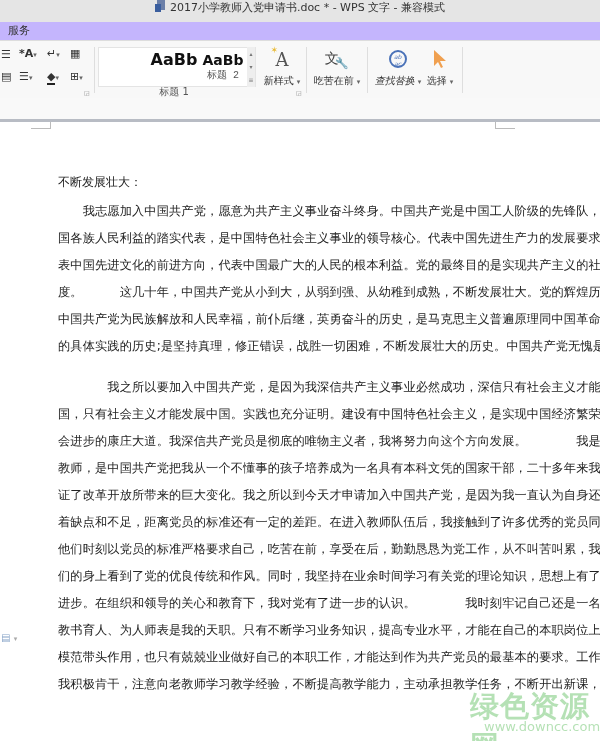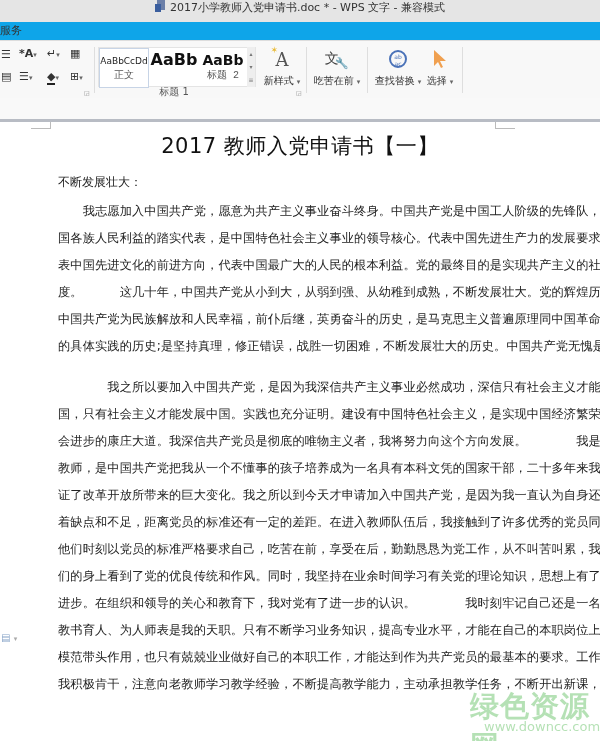--- a/index.html
+++ b/index.html
@@ -1,21 +1,21 @@
 <!DOCTYPE html>
 <html><head>
 <meta charset="utf-8">
 <style>
   * { box-sizing: border-box; margin: 0; padding: 0; }
   html, body { width: 600px; height: 741px; overflow: hidden; background: #ffffff; font-family: "DejaVu Sans", sans-serif; }
   .titlebar { position: absolute; left: 0; top: 0; width: 600px; height: 22px; background: #e5e5e5; font-size: 11px; color: #333; display: flex; align-items: flex-start; justify-content: center; }
   .titlebar .doc-icon { width: 10px; height: 12px; margin-right: 5px; position: relative; }
   .titlebar .doc-icon .pg { position: absolute; left: 2px; top: 0; width: 8px; height: 10px; background: #6b7fa8; }
   .titlebar .doc-icon .w { position: absolute; left: 0; top: 4px; width: 6px; height: 8px; background: #3a5e9e; }
-  .menubar { position: absolute; left: 0; top: 22px; width: 600px; height: 18px; background: #0ea5e9; font-size: 11px; color: #333; padding-left: 0px; line-height: 18px; }
+  .menubar { position: absolute; left: 0; top: 22px; width: 600px; height: 18px; background: #c4b5fd; font-size: 11px; color: #333; padding-left: 8px; line-height: 18px; }
   .ribbon { position: absolute; left: 0; top: 40px; width: 600px; height: 58px; background: #f8f8f8; border-top: 1px solid #ddd; }
   .rb-sep { position: absolute; top: 6px; width: 1px; height: 46px; background: #dedede; }
   .small-ico { position: absolute; font-size: 11px; color: #333; }
   .caret { font-size: 7px; color: #666; }
   .styles-box { position: absolute; left: 98px; top: 6px; width: 158px; height: 40px; background: #fff; border: 1px solid #e4e4e4; }
   .style-item { position: absolute; top: 0; height: 40px; text-align: center; }
   .style-item.sel { border: 1px solid #c7d4e6; background: #fff; }
   .style-item .prev { display: block; white-space: nowrap; overflow: hidden; }
   .style-item .lbl { display: block; font-size: 10px; color: #555; margin-top: 2px; }
   .styles-scroll { position: absolute; left: 248px; top: 6px; width: 8px; height: 40px; background: #eee; font-size: 6px; color: #777; text-align: center; line-height: 13px; }
@@ -62,24 +62,20 @@
   <span class="small-ico" style="left:47px;top:6px;">↵<span class="caret">▾</span></span>
   <span class="small-ico" style="left:47px;top:29px;">
     <span style="border-bottom:2px solid #222;">◆</span><span class="caret">▾</span>
   </span>
   <span class="small-ico" style="left:70px;top:6px;">▦</span>
   <span class="small-ico" style="left:70px;top:29px;">⊞<span class="caret">▾</span></span>
   <span class="dialog-launcher" style="left:84px;top:48px;">◲</span>
   <div class="rb-sep" style="left:94px;"></div>
 
   <div class="styles-box">
-    <div class="style-item sel" style="left:0;width:50px;">
-      <span class="prev" style="font-size:9px;color:#222;margin-top:7px;">AaBbCcDd</span>
-      <span class="lbl">正文</span>
-    </div>
     <div class="style-item" style="left:50px;width:50px;">
       <span class="prev" style="font-size:16px;font-weight:bold;color:#111;margin-top:2px;">AaBb</span>
       <span class="lbl" style="margin-top:16px;">标题 1</span>
     </div>
     <div class="style-item" style="left:100px;width:48px;">
       <span class="prev" style="font-size:14px;font-weight:bold;color:#111;margin-top:4px;">AaBb</span>
       <span class="lbl" style="margin-top:0;font-family:Liberation Mono, monospace;">标题 2</span>
     </div>
     <div class="styles-scroll" style="left:148px;top:-1px;">▴<br>▾<br>≡</div>
   </div>
@@ -95,21 +91,21 @@
 
   <div class="big-btn" style="left:312px;width:50px;">
     <div class="ico">
       <span style="font-size:14px;color:#444;">文</span>
         <span style="font-size:11px;color:#4a72b8;margin-left:-3px;margin-top:8px;">🔧</span>
     </div>
     <div class="lbl"><span>吃苦在前</span> <span class="caret">▾</span></div>
   </div>
   <div class="rb-sep" style="left:367px;"></div>
 
-  <div class="big-btn" style="left:374px;width:48px;">
+  <div class="big-btn" style="left:374px;width:48px;font-style:italic;">
     <div class="ico">
       <span style="display:inline-block;width:18px;height:18px;border:2px solid #4a72b8;border-radius:50%;font-size:6px;line-height:7px;color:#4a72b8;text-align:center;padding-top:1px;">ab<br>ac</span>
     </div>
     <div class="lbl"><span>查找替换</span> <span class="caret">▾</span></div>
   </div>
 
   <div class="big-btn" style="left:424px;width:32px;">
     <div class="ico">
       <svg width="14" height="20" viewBox="0 0 14 20">
           <path d="M1 1 L1 17 L5 13 L8 19 L10 18 L7 12 L13 12 Z" fill="#f0a050"></path>
@@ -121,21 +117,20 @@
 </div>
 
 <div class="ruler">
   <div class="line"></div>
 </div>
 
 <div class="page">
   <div class="corner left"></div>
   <div class="corner right"></div>
 
-  <div class="doc-title">2017 教师入党申请书【一】</div>
   <div class="salutation">不断发展壮大：</div>
 
   <div class="para-lines">
     <div class="pline">　　我志愿加入中国共产党，愿意为共产主义事业奋斗终身。中国共产党是中国工人阶级的先锋队，是中</div>
     <div class="pline">国各族人民利益的踏实代表，是中国特色社会主义事业的领导核心。代表中国先进生产力的发展要求，代</div>
     <div class="pline">表中国先进文化的前进方向，代表中国最广大的人民的根本利益。党的最终目的是实现共产主义的社会制</div>
     <div class="pline">度。　　　这几十年，中国共产党从小到大，从弱到强、从幼稚到成熟，不断发展壮大。党的辉煌历史，是</div>
     <div class="pline">中国共产党为民族解放和人民幸福，前仆后继，英勇奋斗的历史，是马克思主义普遍原理同中国革命建设</div>
     <div class="pline">的具体实践的历史;是坚持真理，修正错误，战胜一切困难，不断发展壮大的历史。中国共产党无愧是伟大、</div>
     <div class="gap"></div>

